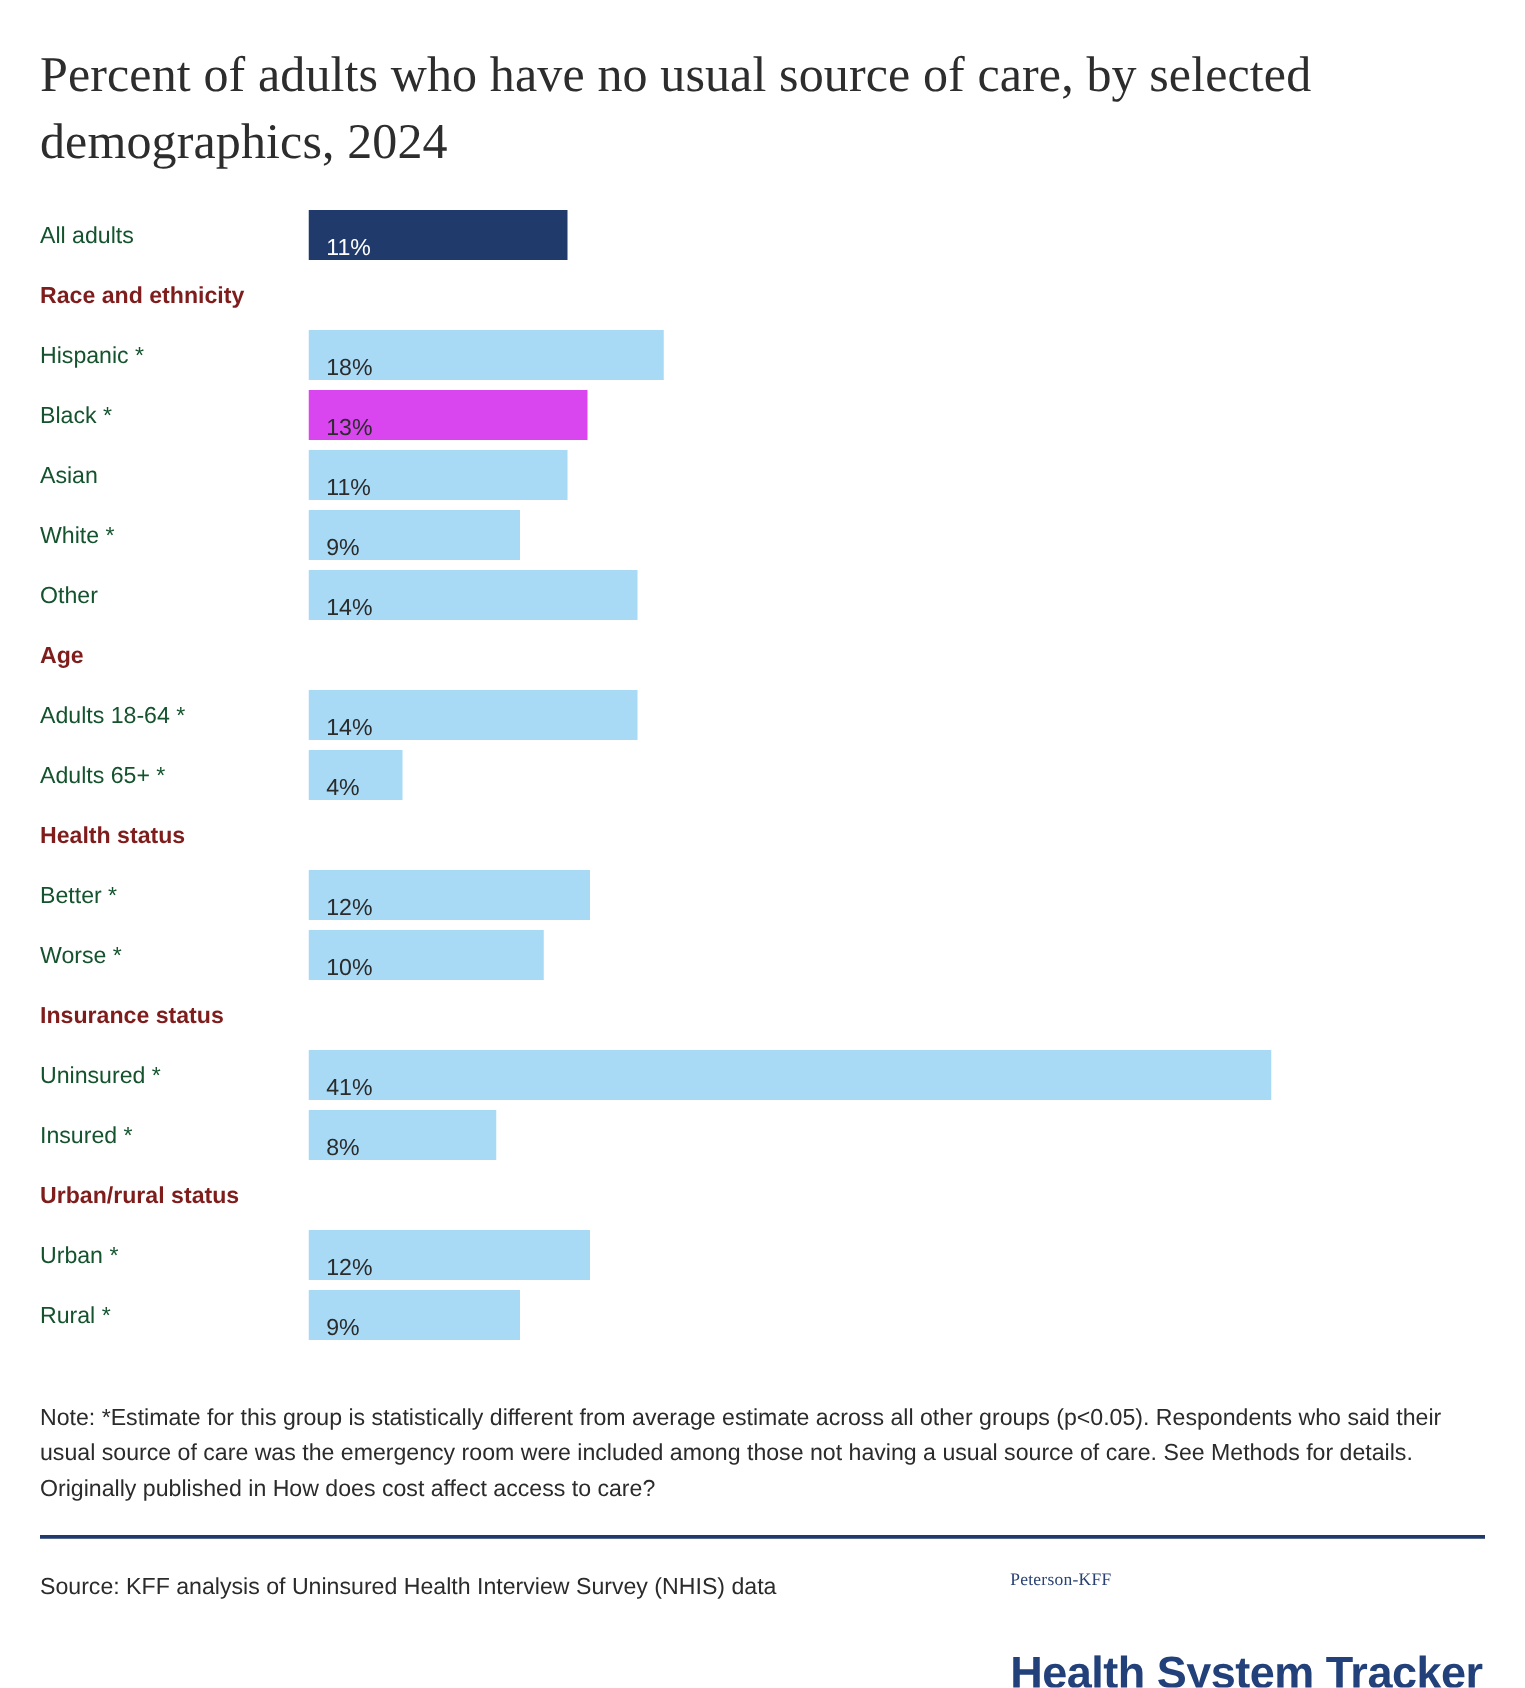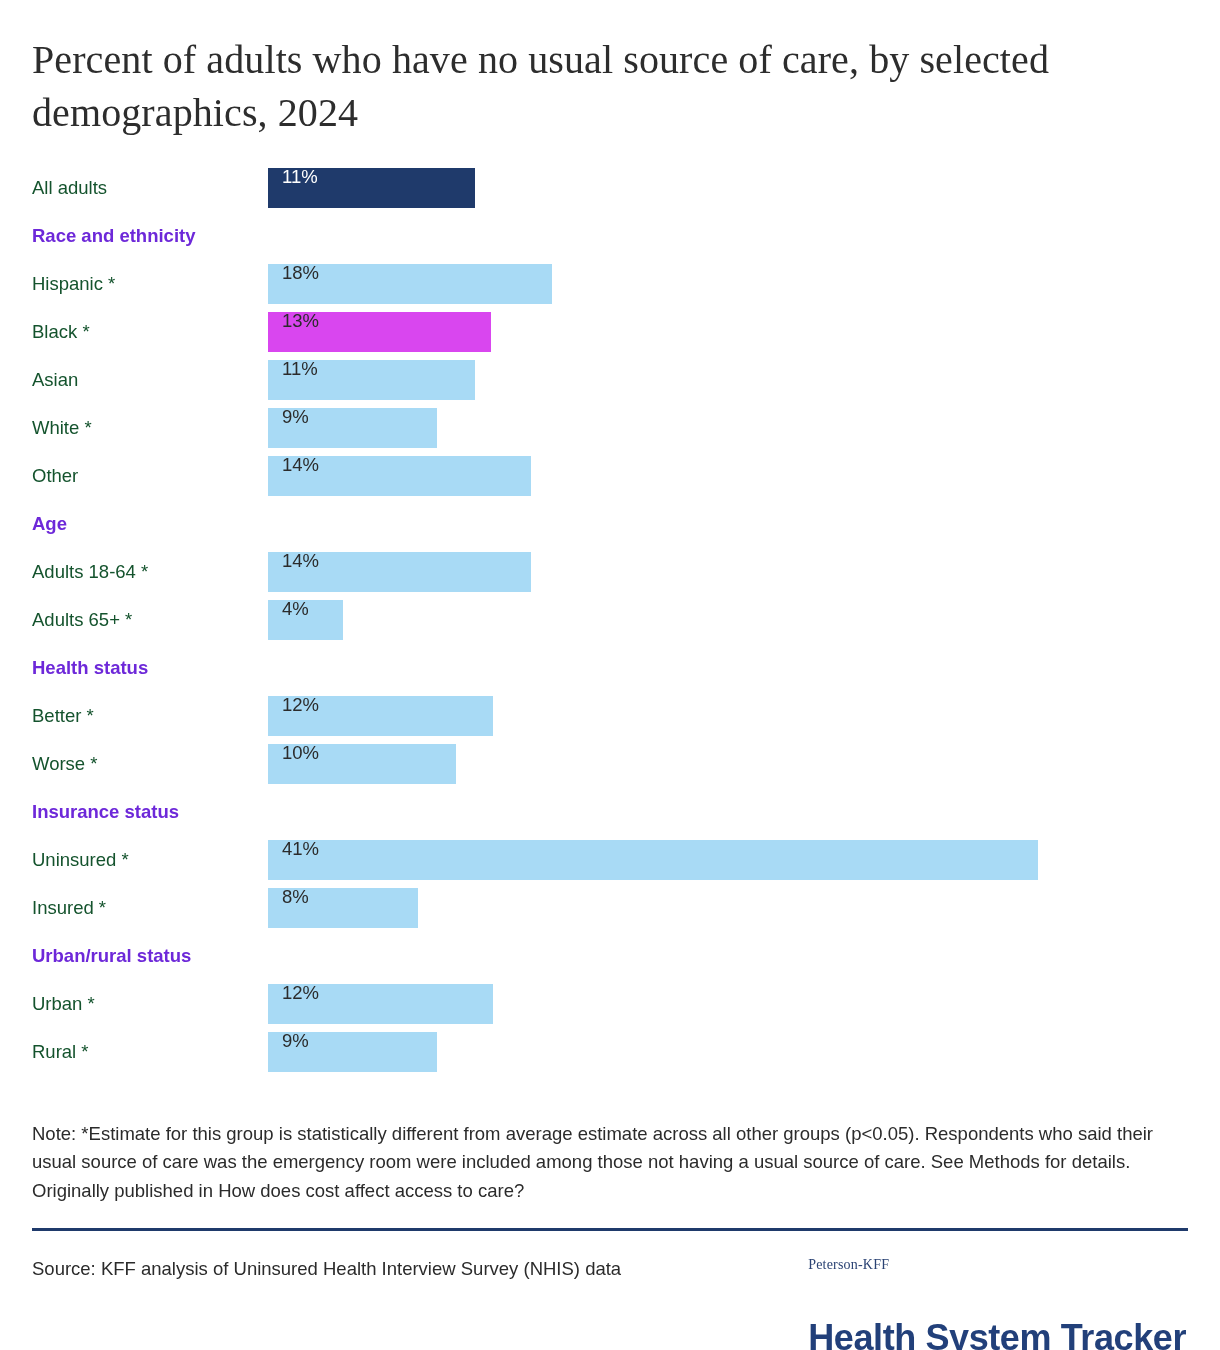--- a/index.html
+++ b/index.html
@@ -56,39 +56,38 @@
     font-size: 18.5px;
     line-height: 1.2;
     color: #14532d;
     font-weight: 400;
     white-space: nowrap;
     overflow: hidden;
   }
 
   .row.group .row-label {
     font-weight: 700;
-    color: #6d28d9;
+    color: #7f1d1d;
   }
 
   .bar-track {
     position: relative;
     flex: 1 1 auto;
     height: 40px;
   }
 
   .bar {
     position: absolute;
     left: 0;
     top: 0;
     height: 40px;
     display: flex;
-    align-items: flex-start;
+    align-items: flex-end;
     box-sizing: border-box;
     padding-left: 14px;
-    margin-left: 21px;
   }
 
   .bar-value {
     font-size: 18.5px;
     line-height: 1;
     white-space: nowrap;
   }
 
   .bar.highlight .bar-value {
     color: #ffffff;

